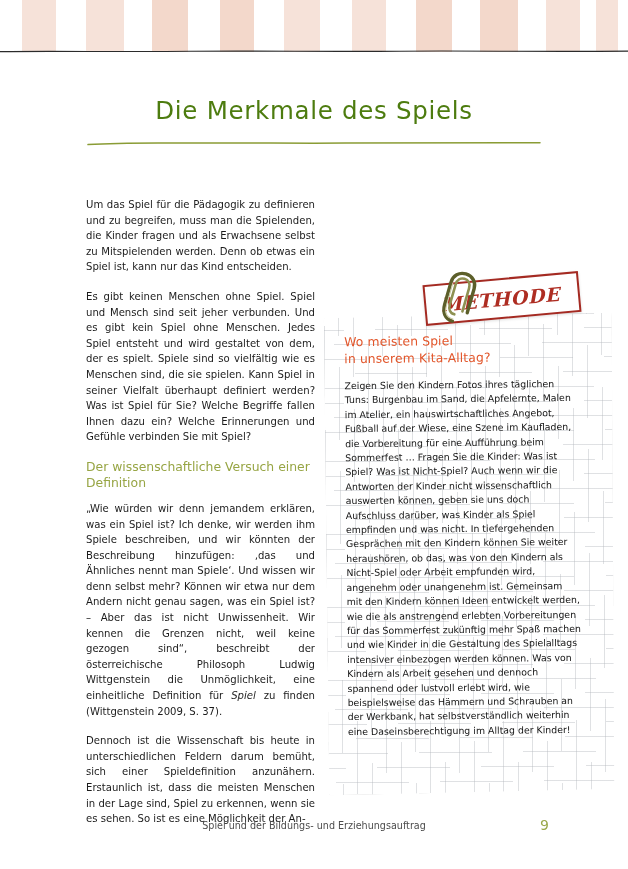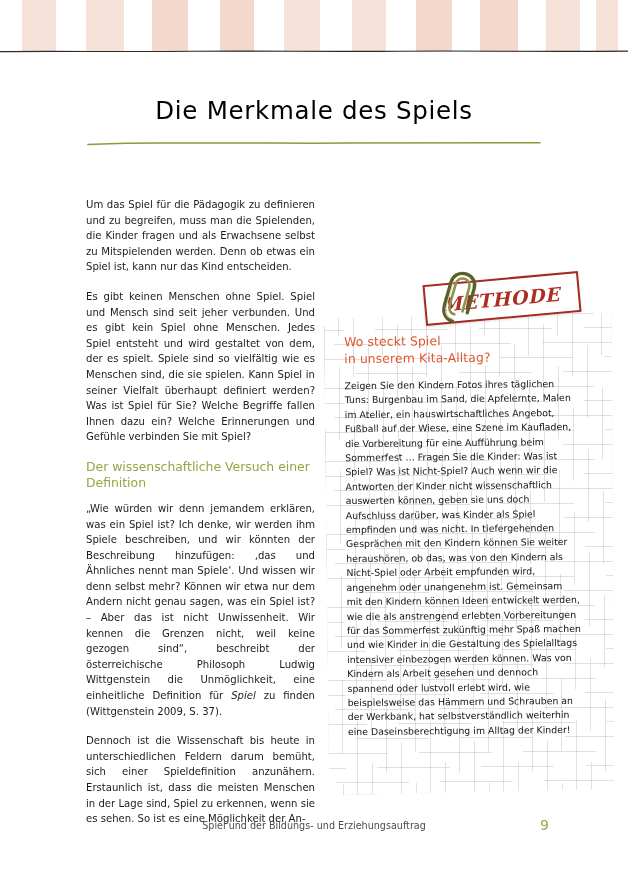--- a/index.html
+++ b/index.html
@@ -62,21 +62,21 @@
     top: 96px;
     width: 628px;
     text-align: center;
   }
   .page-title {
     margin: 0;
     font-family: "DejaVu Sans", sans-serif;
     font-size: 24.5px;
     font-weight: 400;
     letter-spacing: 0.7px;
-    color: #000000;
+    color: #4d7c0f;
   }
   .title-rule {
     position: absolute;
     left: 86px;
     top: 140px;
     width: 456px;
     height: 6px;
   }
   .title-rule svg { display: block; }
 
@@ -288,21 +288,21 @@
     <p>Dennoch ist die Wissenschaft bis heute in unterschiedlichen Feldern darum bemüht, sich einer Spieldefinition anzunähern. Erstaunlich ist, dass die meisten Menschen in der Lage sind, Spiel zu erkennen, wenn sie es sehen. So ist es eine Möglichkeit der An-</p>
   </div>
 
 
   <div class="note-area">
 
     <div class="note-paper"></div>
 
     <div class="note-content">
       <div class="note-heading">
-        <span>Wo steckt Spiel</span><br>
+        <span>Wo meisten Spiel</span><br>
         <span>in unserem Kita-Alltag?</span>
       </div>
       <p class="note-body">Zeigen Sie den Kindern Fotos ihres täglichen Tuns: Burgenbau im Sand, die Apfelernte, Malen im Atelier, ein hauswirtschaftliches Angebot, Fußball auf der Wiese, eine Szene im Kaufladen, die Vorbereitung für eine Aufführung beim Sommerfest … Fragen Sie die Kinder: Was ist Spiel? Was ist Nicht-Spiel? Auch wenn wir die Antworten der Kinder nicht wissenschaftlich auswerten können, geben sie uns doch Aufschluss darüber, was Kinder als Spiel empfinden und was nicht. In tiefergehenden Gesprächen mit den Kindern können Sie weiter heraushören, ob das, was von den Kindern als Nicht-Spiel oder Arbeit empfunden wird, angenehm oder unangenehm ist. Gemeinsam mit den Kindern können Ideen entwickelt werden, wie die als anstrengend erlebten Vorbereitungen für das Sommerfest zukünftig mehr Spaß machen und wie Kinder in die Gestaltung des Spielalltags intensiver einbezogen werden können. Was von Kindern als Arbeit gesehen und dennoch spannend oder lustvoll erlebt wird, wie beispielsweise das Hämmern und Schrauben an der Werkbank, hat selbstverständlich weiterhin eine Daseinsberechtigung im Alltag der Kinder!</p>
     </div>
 
     <div class="methode-tag">
       <div class="tag-box"></div>
       <div class="tag-label">METHODE</div>
     </div>
 

